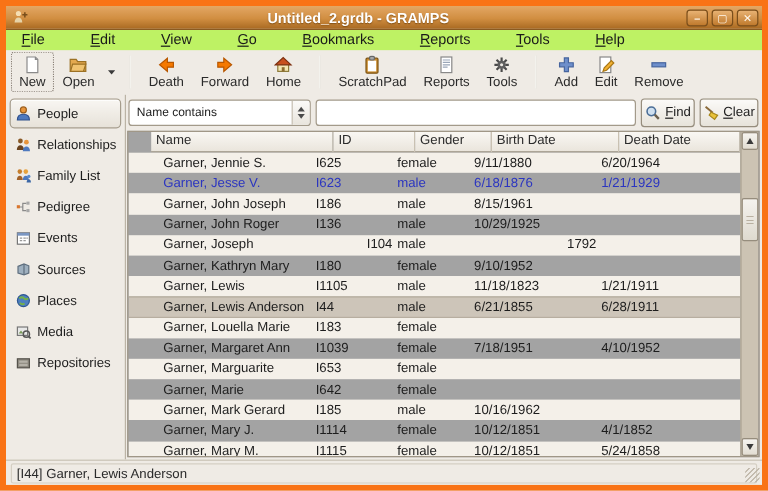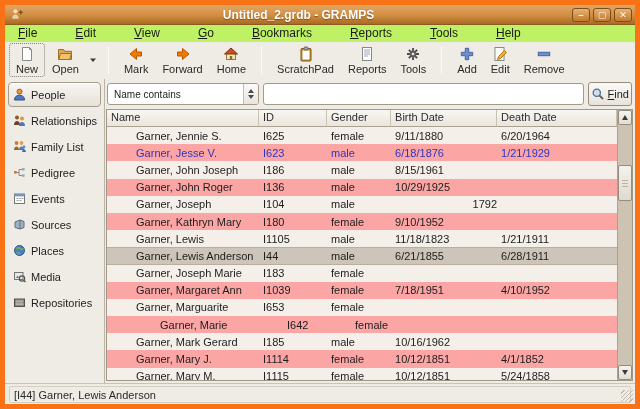--- a/index.html
+++ b/index.html
@@ -43,21 +43,21 @@
   .combo { flex:0 0 152px; height:22px; display:flex; align-items:center; background:#FFFFFF; border:1px solid #A39A8A; border-radius:3px; overflow:hidden; }
   .combo-value { flex:1; padding-left:6px; font-size:10px; color:#1d1d1d; }
   .combo-spin { width:15px; height:100%; border-left:1px solid #C4BCAE; display:flex; flex-direction:column; align-items:center; justify-content:center; gap:2px; background:linear-gradient(#FBFAF8,#E9E5DD); }
   .spin-up { width:0;height:0;border-left:3px solid transparent;border-right:3px solid transparent;border-bottom:4px solid #4a4a4a; }
   .spin-down { width:0;height:0;border-left:3px solid transparent;border-right:3px solid transparent;border-top:4px solid #4a4a4a; }
   .search-input { flex:1; height:22px; border:1px solid #A39A8A; border-radius:3px; background:#FFFFFF; padding:0 5px; font-family:inherit; font-size:11px; outline:none; }
   .fc-btn { height:24px; display:flex; align-items:center; gap:3px; padding:0 2px; border:1px solid #968D7D; border-radius:3px; background:linear-gradient(#FBFAF8,#E7E3DA); font-size:11px; color:#1d1d1d; }
   .fc-btn u { text-decoration:underline; }
 
   
-  .table-wrap { position:relative; flex:1; border:1px solid #A09787; background:#fca5a5; overflow:hidden; margin-bottom:2px; }
+  .table-wrap { position:relative; flex:1; border:1px solid #A09787; background:#a3a3a3; overflow:hidden; margin-bottom:2px;padding-left:19px; }
   .thead { display:flex; height:17px; margin-right:15px; }
   .th { padding:1px 0 0 4px; font-size:11px; color:#2b2b2b; background:linear-gradient(#F9F7F3,#EAE5DC);
         border-right:1px solid #C9C1B2; border-bottom:1px solid #ABA292; overflow:hidden; white-space:nowrap; }
   .tbody { position:absolute; top:17px; left:0; right:15px; bottom:0; overflow:hidden; }
   .tr { display:flex; height:17.2px; align-items:center; font-size:11px; }
   .tr.alt { background:#F4F0E9; }
   .tr.selected { background:#CDC5B9; border-top:1px solid #B7AEA0; border-bottom:1px solid #B7AEA0; }
   .tr.link .td { color:#2B35C0; }
   .td { overflow:hidden; white-space:nowrap; padding-left:4px; }
   .td.name { padding-left:29px; }
@@ -138,21 +138,21 @@
           </svg>
         </span>
       </span>
       <span class="tb-sep"></span>
       <div class="tb-btn">
         <span class="icon">
           <svg width="16" height="16" viewBox="0 0 16 16">
             <path d="M8.5 2.5 2 8l6.5 5.5V10h5V6h-5z" fill="#F57900" stroke="#B85700"></path>
           </svg>
         </span>
-        <span>Mark</span>
+        <span>Death</span>
       </div>
       <div class="tb-btn">
         <span class="icon">
           <svg width="16" height="16" viewBox="0 0 16 16">
             <path d="M7.5 2.5 14 8l-6.5 5.5V10h-5V6h5z" fill="#F57900" stroke="#B85700"></path>
           </svg>
         </span>
         <span>Forward</span>
       </div>
       <div class="tb-btn">
@@ -334,20 +334,29 @@
         <input class="search-input" type="text" value="" style="">
         <button class="fc-btn" id="find-btn">
             <span class="icon">
               <svg width="14" height="14" viewBox="0 0 14 14">
                 <circle cx="5.8" cy="5.8" r="3.6" fill="#CFE0F0" stroke="#4A6D96" stroke-width="1.3"></circle>
                 <path d="M8.6 8.6l3.4 3.4" stroke="#6B604F" stroke-width="2"></path>
               </svg>
             </span>
             <span><u>F</u>ind</span>
           </button>
+        <button class="fc-btn" id="clear-btn">
+            <span class="icon">
+              <svg width="14" height="14" viewBox="0 0 14 14">
+                <path d="M2 2l6 5" stroke="#8A6A3A" stroke-width="1.6"></path>
+                <path d="M6.5 6.5 12 9l-2.5 3.5L5 9z" fill="#E9C23A" stroke="#A8871B"></path>
+              </svg>
+            </span>
+            <span><u>C</u>lear</span>
+          </button>
       </div>
 
       <div class="table-wrap">
         <div class="thead" id="thead">
             <div class="th" style="flex: 0 0 152px;">Name</div>
             <div class="th" style="flex: 0 0 68px;">ID</div>
             <div class="th" style="flex: 0 0 64px;">Gender</div>
             <div class="th" style="flex: 0 0 106px;">Birth Date</div>
             <div class="th" style="flex: 1 1 0%;">Death Date</div>
           </div>
@@ -375,21 +384,21 @@
             </div>
             <div class="tr">
               <div class="td name" style="flex: 0 0 152px;">Garner, John Roger</div>
               <div class="td" style="flex: 0 0 68px;">I136</div>
               <div class="td" style="flex: 0 0 64px;">male</div>
               <div class="td" style="flex: 0 0 106px;">10/29/1925</div>
               <div class="td" style="flex: 1 1 0%;"></div>
             </div>
             <div class="tr alt">
               <div class="td name" style="flex: 0 0 152px;">Garner, Joseph</div>
-              <div class="td" style="flex: 0 0 68px;">I104</div>
+              <div class="td" style="flex: 0 0 68px; text-align: right;">I104</div>
               <div class="td" style="flex: 0 0 64px;">male</div>
               <div class="td" style="flex: 0 0 106px; text-align: right;">1792</div>
               <div class="td" style="flex: 1 1 0%;"></div>
             </div>
             <div class="tr">
               <div class="td name" style="flex: 0 0 152px;">Garner, Kathryn Mary</div>
               <div class="td" style="flex: 0 0 68px;">I180</div>
               <div class="td" style="flex: 0 0 64px;">female</div>
               <div class="td" style="flex: 0 0 106px;">9/10/1952</div>
               <div class="td" style="flex: 1 1 0%;"></div>
@@ -402,42 +411,42 @@
               <div class="td" style="flex: 1 1 0%;">1/21/1911</div>
             </div>
             <div class="tr selected">
               <div class="td name" style="flex: 0 0 152px;">Garner, Lewis Anderson</div>
               <div class="td" style="flex: 0 0 68px;">I44</div>
               <div class="td" style="flex: 0 0 64px;">male</div>
               <div class="td" style="flex: 0 0 106px;">6/21/1855</div>
               <div class="td" style="flex: 1 1 0%;">6/28/1911</div>
             </div>
             <div class="tr alt">
-              <div class="td name" style="flex: 0 0 152px;">Garner, Joseph Marie</div>
+              <div class="td name" style="flex: 0 0 152px;">Garner, Louella Marie</div>
               <div class="td" style="flex: 0 0 68px;">I183</div>
               <div class="td" style="flex: 0 0 64px;">female</div>
               <div class="td" style="flex: 0 0 106px;"></div>
               <div class="td" style="flex: 1 1 0%;"></div>
             </div>
             <div class="tr">
               <div class="td name" style="flex: 0 0 152px;">Garner, Margaret Ann</div>
               <div class="td" style="flex: 0 0 68px;">I1039</div>
               <div class="td" style="flex: 0 0 64px;">female</div>
               <div class="td" style="flex: 0 0 106px;">7/18/1951</div>
               <div class="td" style="flex: 1 1 0%;">4/10/1952</div>
             </div>
             <div class="tr alt">
               <div class="td name" style="flex: 0 0 152px;">Garner, Marguarite</div>
               <div class="td" style="flex: 0 0 68px;">I653</div>
               <div class="td" style="flex: 0 0 64px;">female</div>
               <div class="td" style="flex: 0 0 106px;"></div>
               <div class="td" style="flex: 1 1 0%;"></div>
             </div>
             <div class="tr">
-              <div class="td name" style="flex: 0 0 152px; margin-left: 24px;">Garner, Marie</div>
+              <div class="td name" style="flex: 0 0 152px;">Garner, Marie</div>
               <div class="td" style="flex: 0 0 68px;">I642</div>
               <div class="td" style="flex: 0 0 64px;">female</div>
               <div class="td" style="flex: 0 0 106px;"></div>
               <div class="td" style="flex: 1 1 0%;"></div>
             </div>
             <div class="tr alt">
               <div class="td name" style="flex: 0 0 152px;">Garner, Mark Gerard</div>
               <div class="td" style="flex: 0 0 68px;">I185</div>
               <div class="td" style="flex: 0 0 64px;">male</div>
               <div class="td" style="flex: 0 0 106px;">10/16/1962</div>

